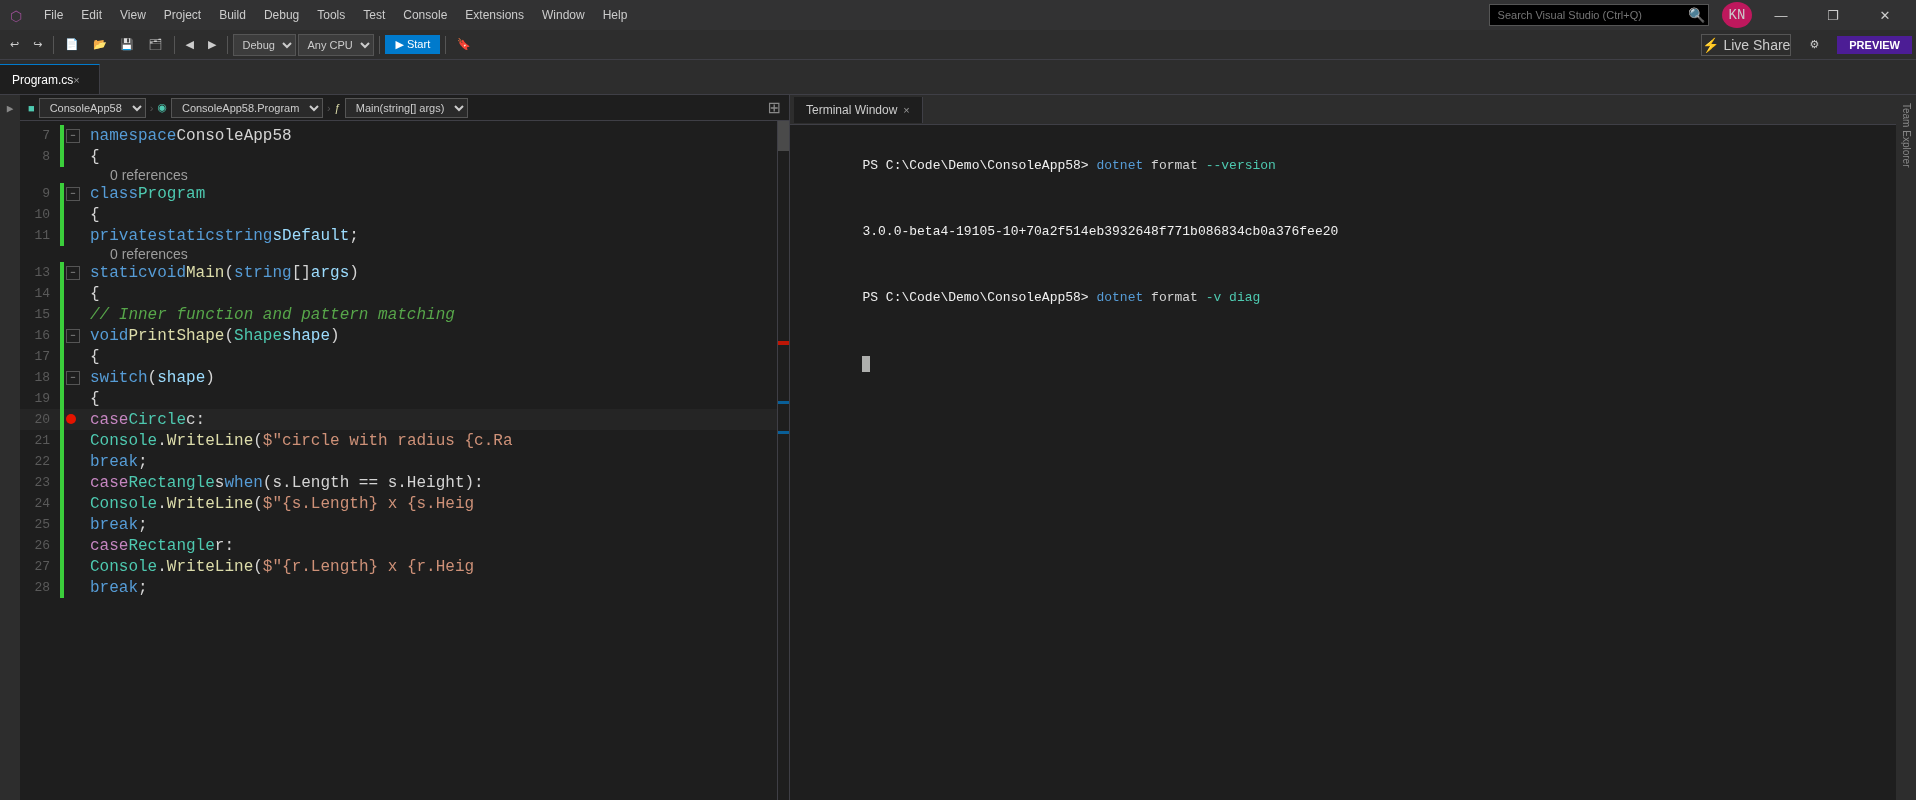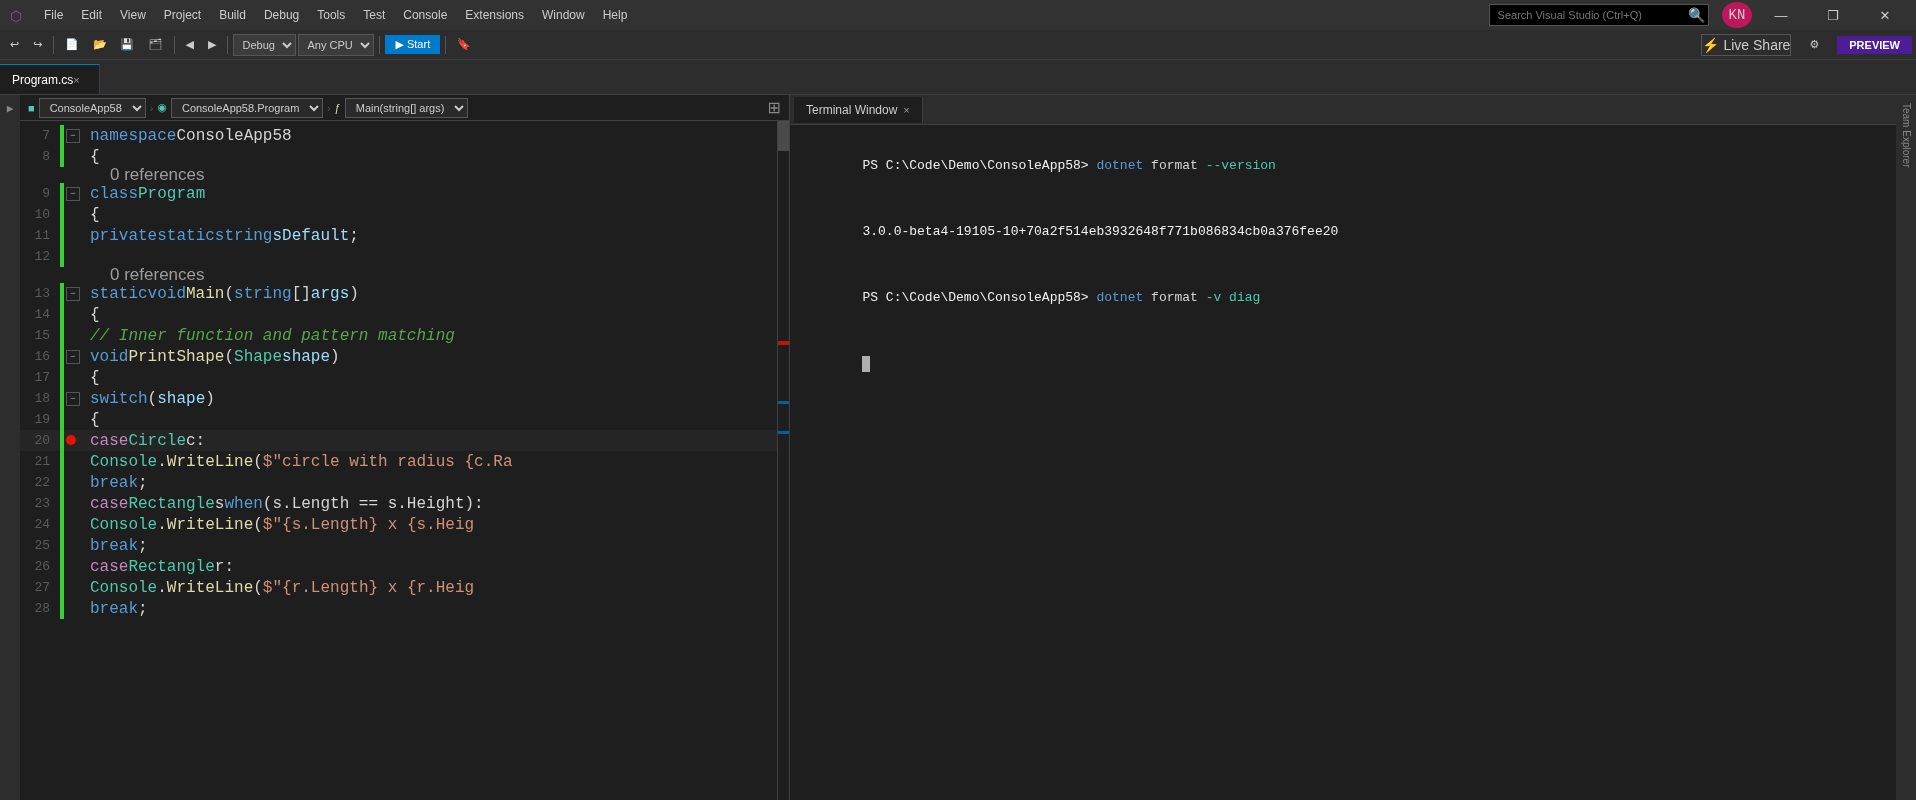--- a/index.html
+++ b/index.html
@@ -244,21 +244,21 @@
 
     
     .kw { color: #569cd6; }
     .kw2 { color: #c586c0; }
     .kw3 { color: #4ec9b0; }
     .str { color: #ce9178; }
     .comment { color: #57a64a; font-style: italic; }
     .method { color: #dcdcaa; }
     .var { color: #9cdcfe; }
     .plain { color: #d4d4d4; }
-    .ref-hint { color: #9d9d9d; font-size: 17px; font-family: 'Segoe UI', sans-serif; }
+    .ref-hint { color: #9d9d9d; font-size: 14px; font-family: 'Segoe UI', sans-serif; }
 
     
     .fold-icon {
       width: 14px;
       height: 14px;
       border: 1px solid #555;
       color: #aaa;
       font-size: 9px;
       display: inline-flex;
       align-items: center;
@@ -557,27 +557,20 @@
               <span class="plain"> </span>
               <span class="kw">static</span>
               <span class="plain"> </span>
               <span class="kw">string</span>
               <span class="plain"> </span>
               <span class="var">sDefault</span>
               <span class="plain">;</span>
           </div>
         </div>
 
-        <div class="code-row">
-          <div class="ln-num">12</div>
-          <div class="margin-area">
-            <div style="width:4px;height:21px;background:#3bce3b"></div>
-          </div>
-          <div class="code-text"></div>
-        </div>
 
         <div style="height:16px;display:flex;align-items:center;padding-left:90px">
           <span class="ref-hint">0 references</span>
         </div>
         <div class="code-row">
           <div class="ln-num">13</div>
           <div class="margin-area">
             <div style="width:4px;height:21px;background:#3bce3b"></div>
             <div class="fold-icon" style="margin-left:2px">−</div>
           </div>

